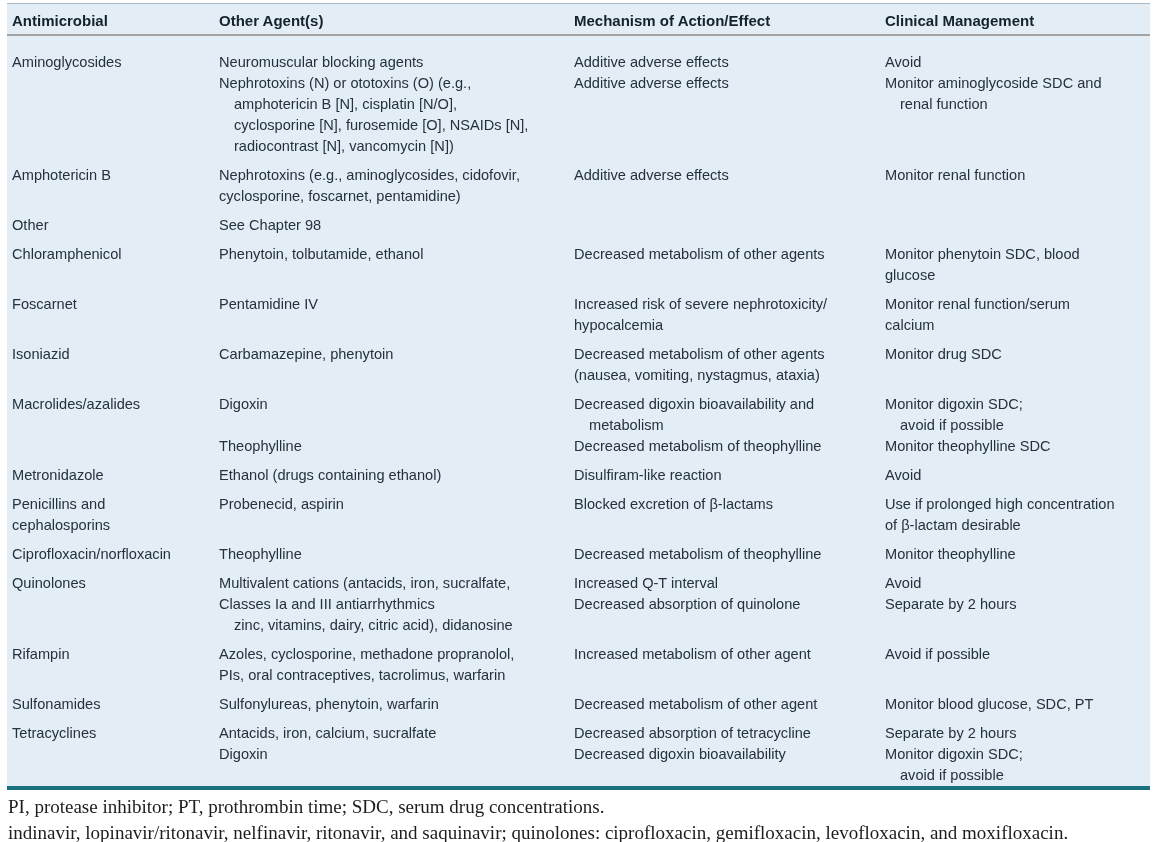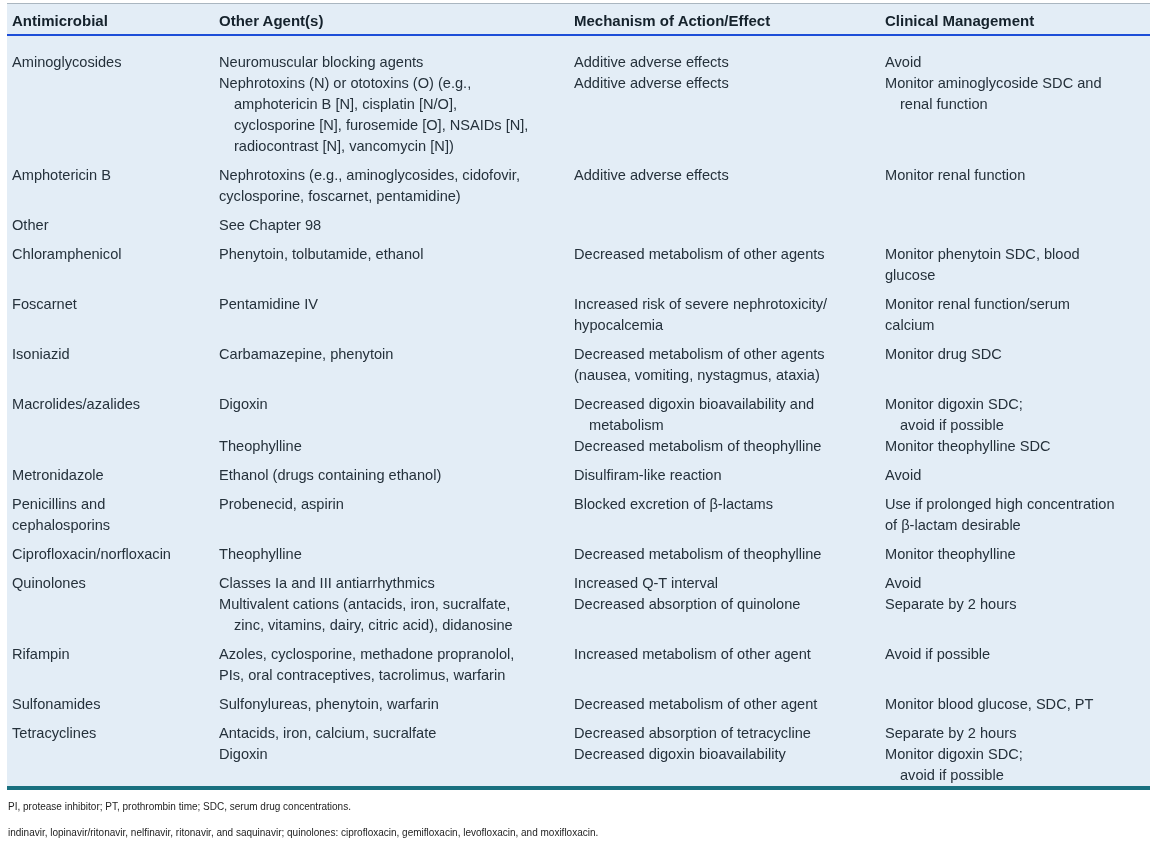--- a/index.html
+++ b/index.html
@@ -14,21 +14,21 @@
     width:1143px;
     box-sizing:border-box;
     background:#e3edf6;
     border-top:1px solid #aab6c0;
     border-bottom:4px solid #19707f;
   }
   .hdr {
     display:grid;
     grid-template-columns:207px 355px 311px 1fr;
     padding:7px 6px 3px 5px;
-    border-bottom:2px solid #1d4ed8;
+    border-bottom:2px solid #a3a3a3;
   }
   .hdr .h {
     font-weight:bold;
     font-size:15px;
     line-height:20px;
     color:#15222c;
   }
   .tbody { padding:16px 6px 0 5px; }
   .row {
     display:grid;
@@ -41,21 +41,21 @@
     min-height:21px;
     line-height:21px;
     font-size:14.6px;
     white-space:nowrap;
   }
   .ind { padding-left:15px; }
   .footnotes {
     padding:7px 8px 0 8px;
     color:#1d1d1d;
   }
-  .fn { font-size:10px; line-height:19px; white-space:nowrap; }
+  .fn { font-size:19px; line-height:19px; white-space:nowrap;font-family:Liberation Serif, serif; }
   .fn1 { margin-bottom:7px; }
 </style>
 </head>
 <body>
 
 <div class="panel">
 
   <div class="hdr">
     <div class="h">Antimicrobial</div>
     <div class="h">Other Agent(s)</div>
@@ -229,22 +229,22 @@
       <div class="cell">
         <div class="line">Monitor theophylline</div>
       </div>
     </div>
 
     <div class="row">
       <div class="cell">
         <div class="line">Quinolones</div>
       </div>
       <div class="cell">
+        <div class="line">Multivalent cations (antacids, iron, sucralfate,</div>
         <div class="line">Classes Ia and III antiarrhythmics</div>
-        <div class="line">Multivalent cations (antacids, iron, sucralfate,</div>
         <div class="line ind">zinc, vitamins, dairy, citric acid), didanosine</div>
       </div>
       <div class="cell">
         <div class="line">Increased Q-T interval</div>
         <div class="line">Decreased absorption of quinolone</div>
       </div>
       <div class="cell">
         <div class="line">Avoid</div>
         <div class="line">Separate by 2 hours</div>
       </div>

